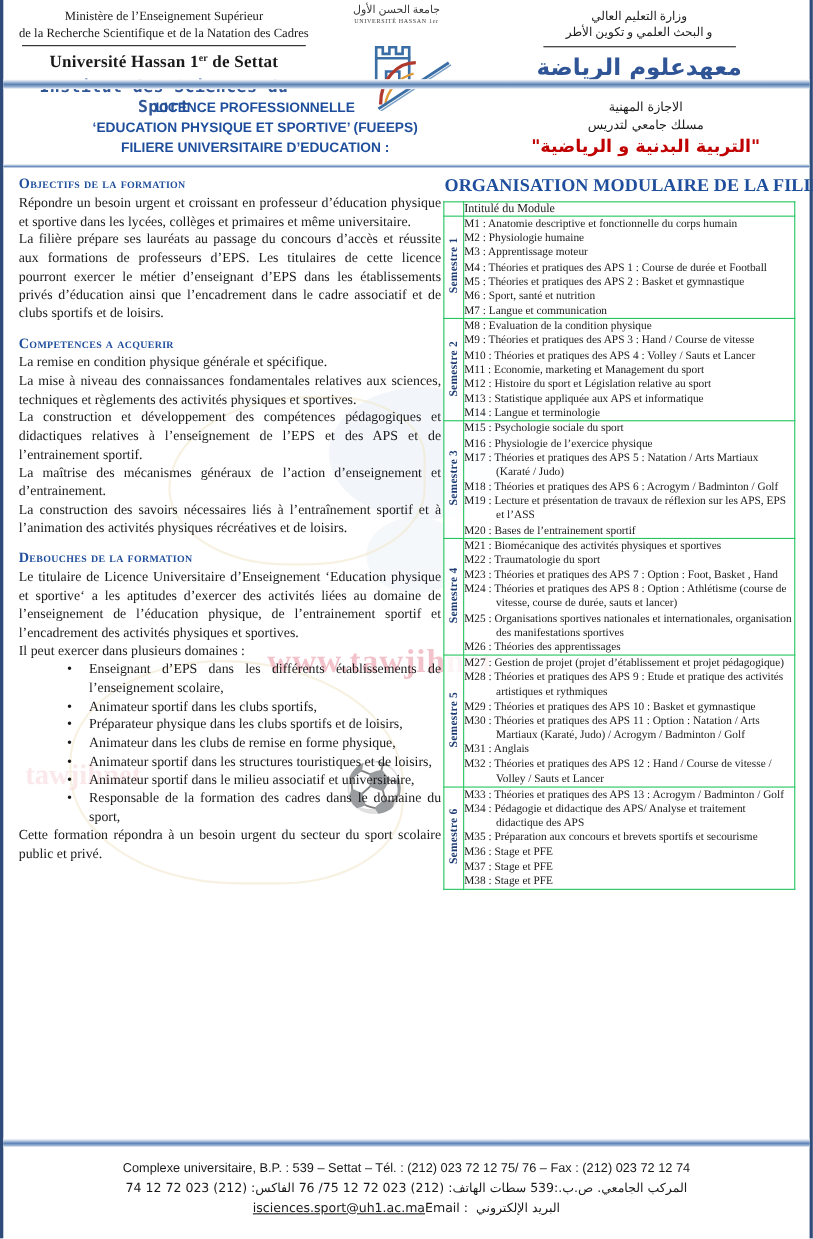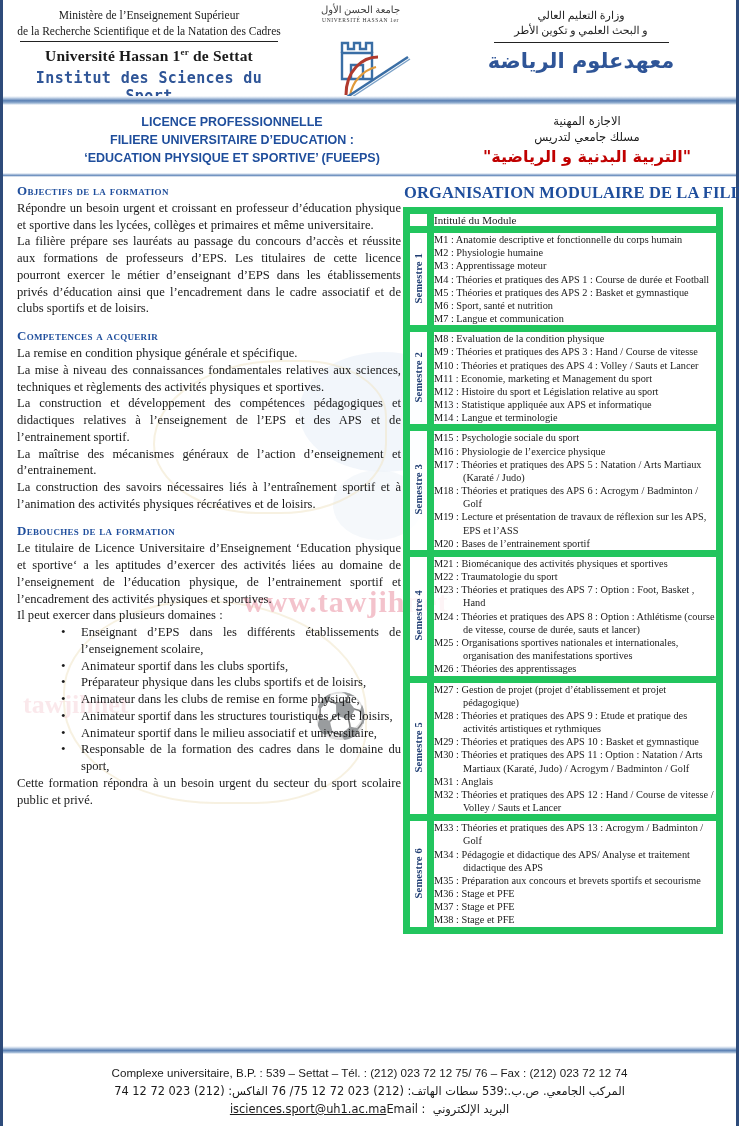--- a/index.html
+++ b/index.html
@@ -41,21 +41,21 @@
   .wm-out{
     position:absolute;
     font-family:"Liberation Sans", sans-serif;
     color:#efe4c9; font-weight:700; opacity:.8;
     white-space:nowrap;
   }
 
   
   .header{
     position:relative; z-index:2;
-    height:96px;
+    height:72px;
     padding:4px 10px 0 10px;
     box-sizing:border-box;
     display:flex; align-items:flex-start; justify-content:space-between;
   }
   .hdr-left{width:272px; text-align:center; padding-top:4px;}
   .hdr-left .min1{font-size:11.5px; line-height:1.35;}
   .hdr-left .rule{
     border-bottom:1.2px solid #222; width:258px; margin:2px auto 5px auto;
   }
   .hdr-left .uni{
@@ -164,21 +164,21 @@
     letter-spacing:.1px;
     white-space:nowrap;
   }
   table.modules{
     border-collapse:collapse;
     width:320px;
     border:1.6px solid #26406b;
     background:rgba(255,255,255,0.82);
   }
   table.modules td{
-    border:7px solid #22c55e;
+    border:1px solid #22c55e;
     vertical-align:middle;
     padding:0;
   }
   td.sem{
     width:17px;
     text-align:center;
     color:#1f3d73;
     font-weight:700;
     font-size:10.5px;
     font-family:"Liberation Serif", serif;
@@ -200,21 +200,21 @@
   .mod{
     font-size:10.3px;
     line-height:1.28;
     font-family:"Liberation Serif", serif;
     padding-left:29px;
     text-indent:-29px;
     white-space:pre-line;
   }
 
   
-  .footer-wrap{position:absolute; left:0; right:0; bottom:0; z-index:2;}
+  .footer-wrap{position:absolute; left:0; right:0; bottom:11px; z-index:2;}
   .band-bottom{
     height:8px; width:100%;
     background:linear-gradient(180deg,#ffffff 0%,#cfdcec 20%,#5b81b4 55%,#9cb6d4 80%,#ffffff 100%);
   }
   .footer{
     text-align:center;
     padding:10px 14px 8px 14px;
     font-family:"Liberation Sans", sans-serif;
   }
   .footer .f1{font-size:11.6px; color:#1a1a1a; line-height:1.5;}
@@ -275,22 +275,22 @@
       <div class="rule"></div>
       <div class="inst-ar">معهدعلوم الرياضة</div>
     </div>
   </div>
 
   <div class="band"></div>
 
   <div class="titleblock">
     <div class="title-fr">
       <div>LICENCE PROFESSIONNELLE</div>
+      <div>‘EDUCATION PHYSIQUE ET SPORTIVE’ (FUEEPS)</div>
       <div>FILIERE UNIVERSITAIRE D’EDUCATION :</div>
-      <div>‘EDUCATION PHYSIQUE ET SPORTIVE’ (FUEEPS)</div>
     </div>
     <div class="title-ar">
       <div class="l1">الاجازة المهنية</div>
       <div class="l2">مسلك جامعي لتدريس</div>
       <div class="l3">"التربية البدنية و الرياضية"</div>
     </div>
   </div>
 
   <div class="band" style="height:4px;background:linear-gradient(180deg,#ffffff 0%,#b9cbe2 30%,#6a8dbd 60%,#ffffff 100%);"></div>
 

